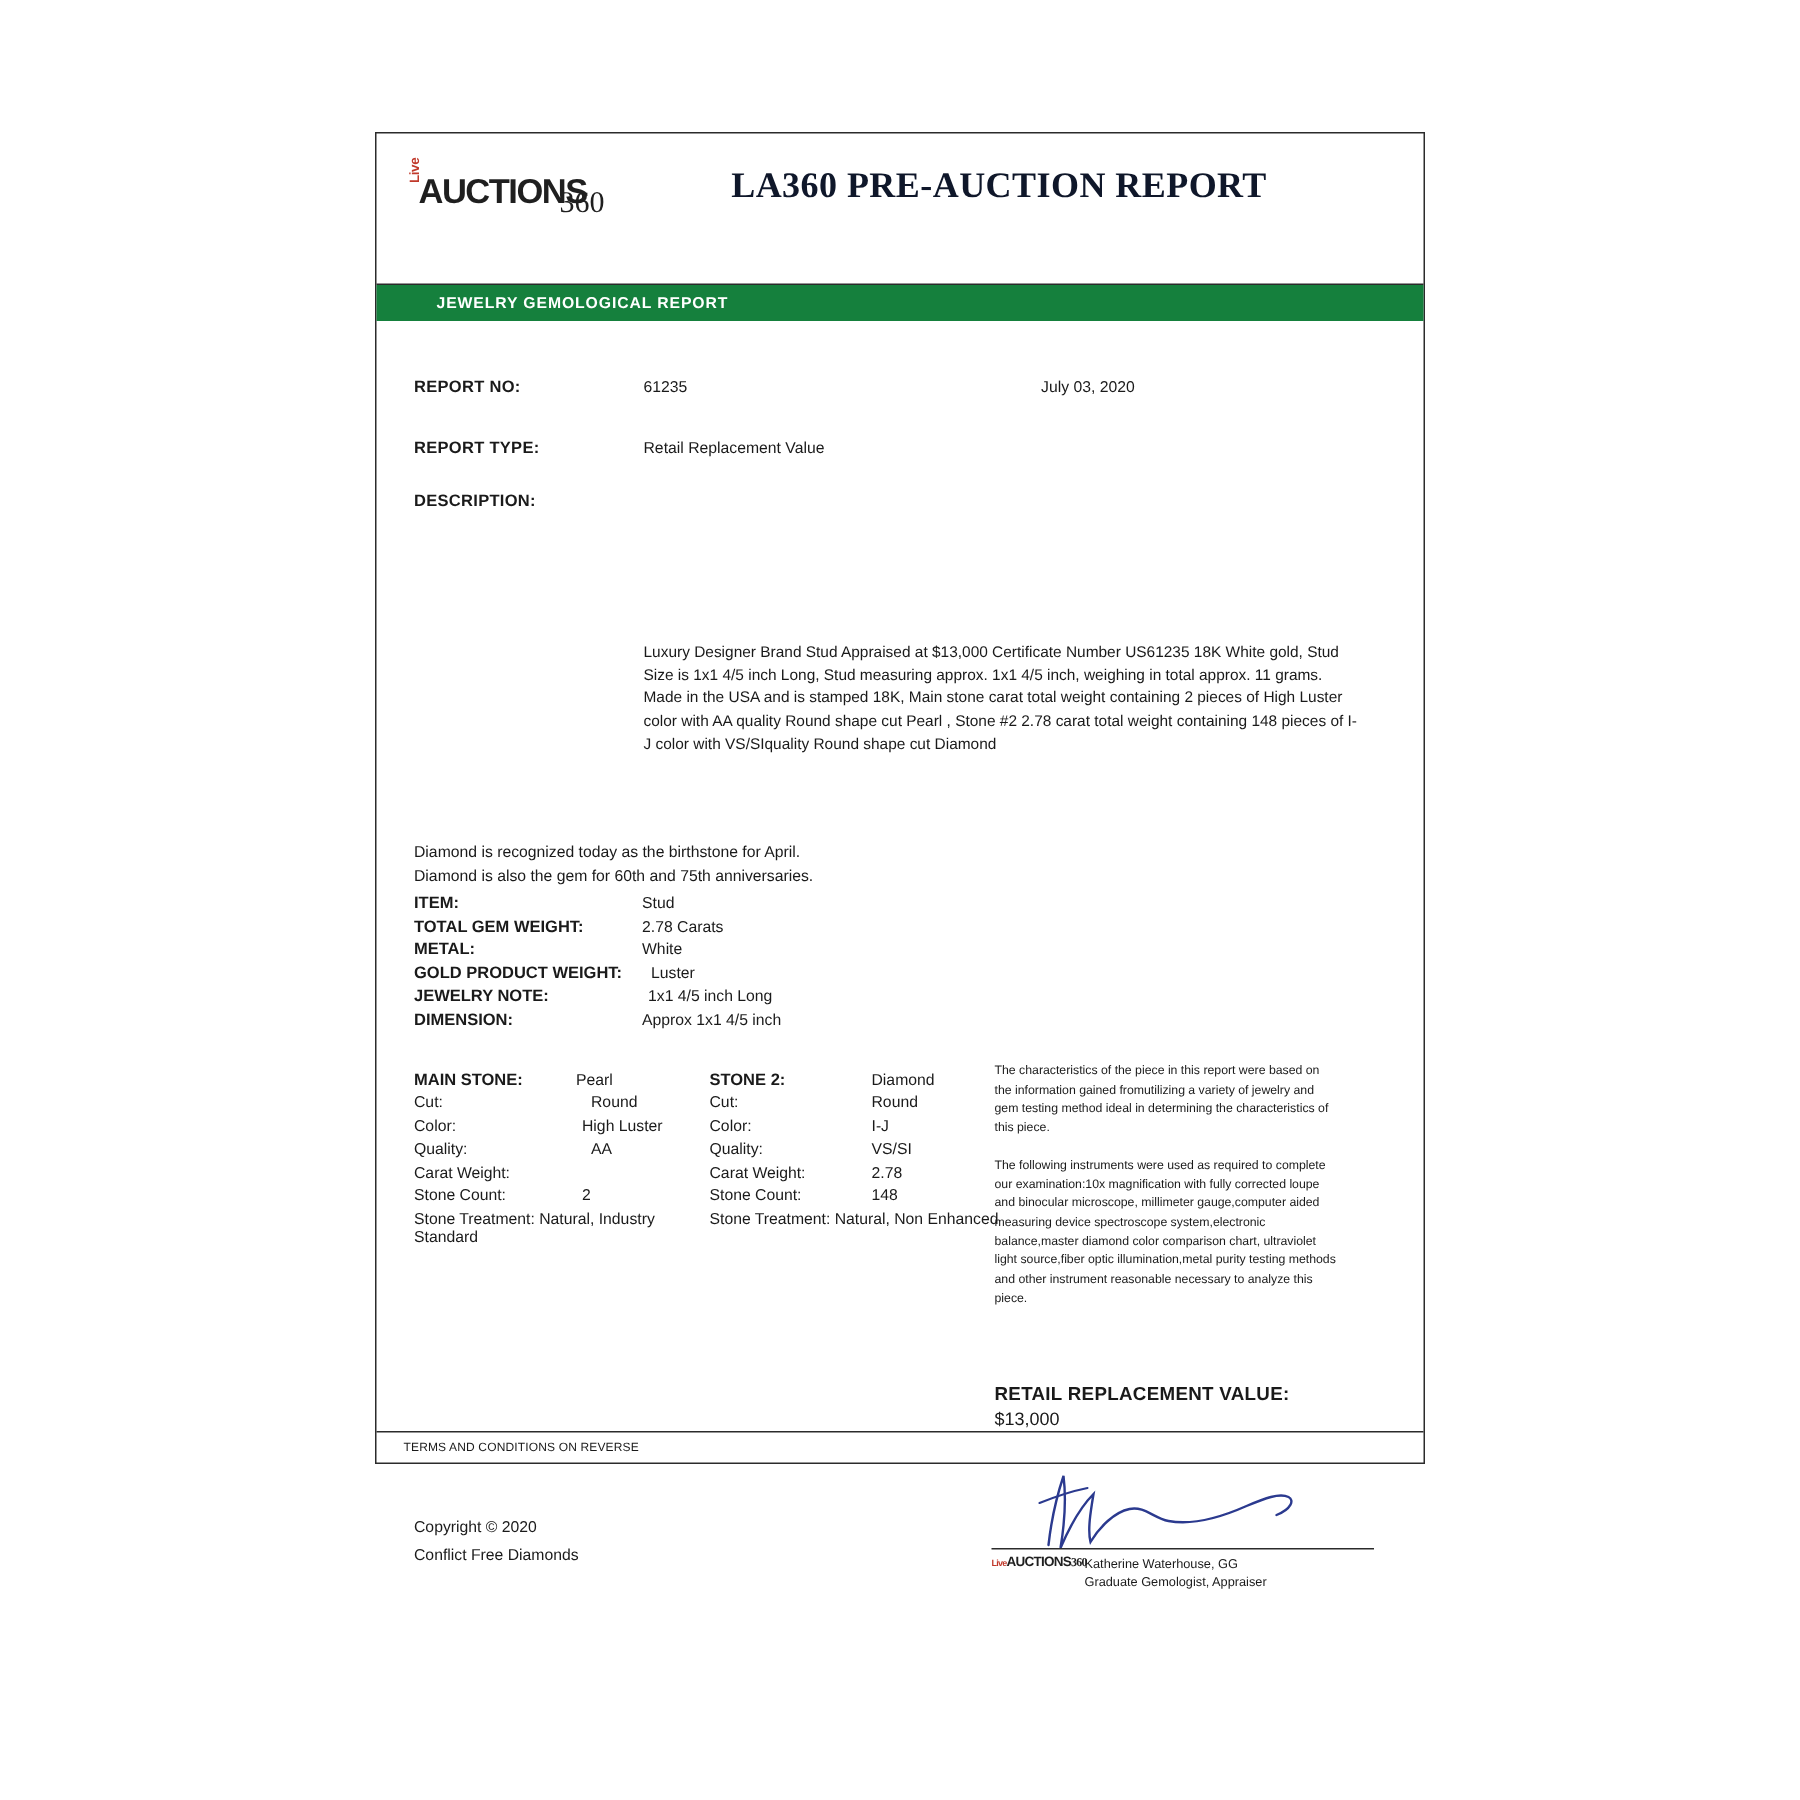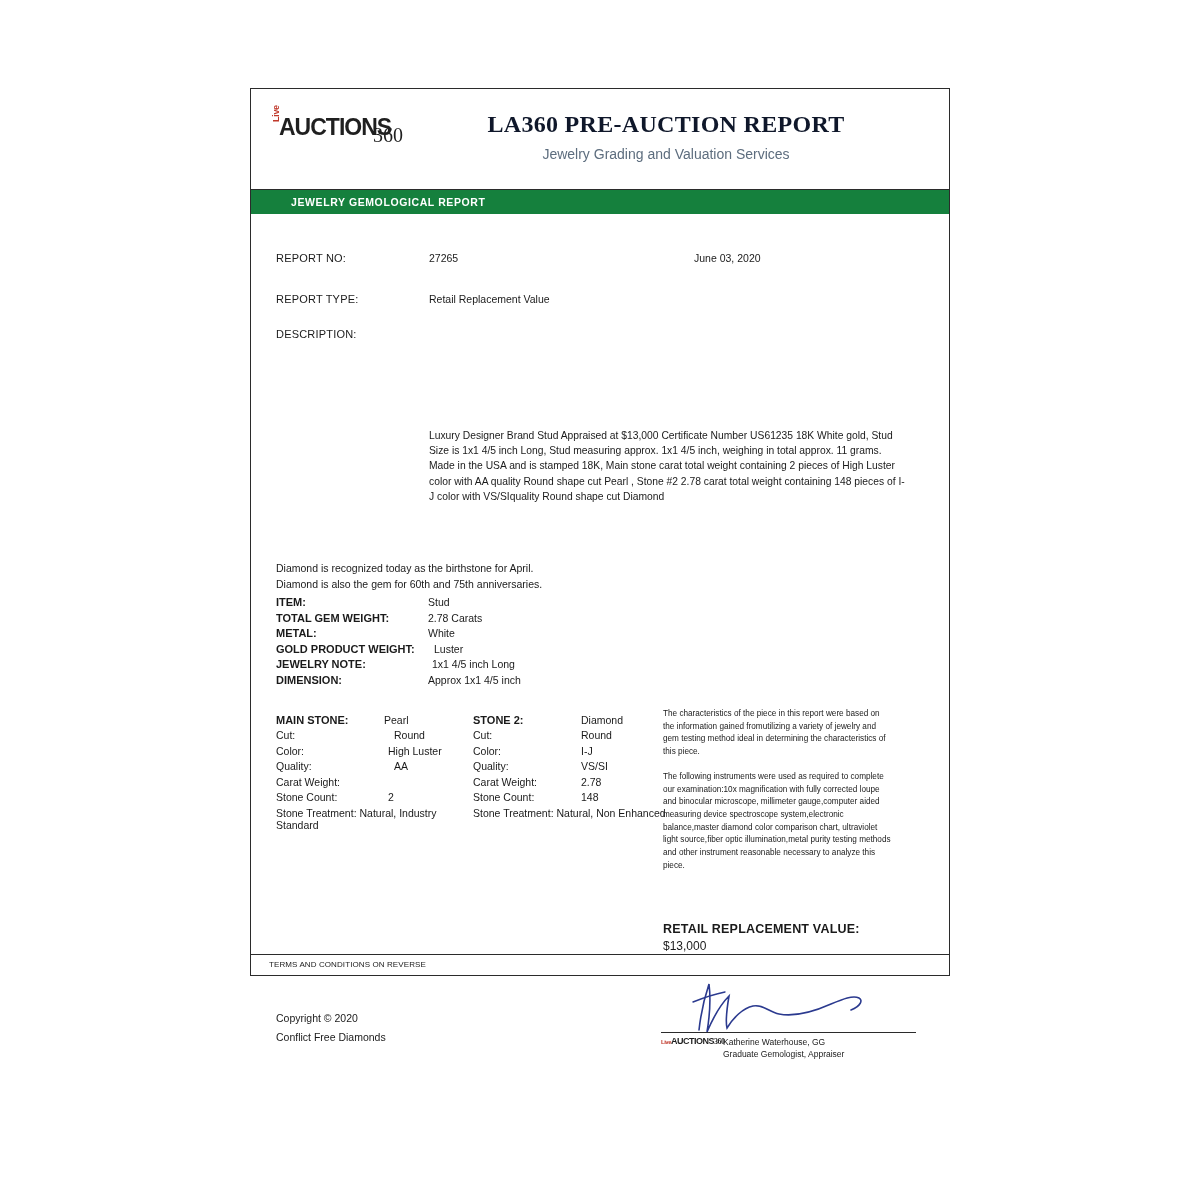--- a/index.html
+++ b/index.html
@@ -108,21 +108,21 @@
     padding: 0;
     height: 761px;
     font-size: 11px;
     color: #1a1a1a;
   }
   .row {
     position: absolute;
     font-size: 11px;
   }
   .lbl {
-    font-weight: normal;
+    font-weight: bold;
     font-size: 11px;
     letter-spacing: 0.2px;
     text-align: center;
   }
   .val {
     font-size: 10.5px;
   }
   .desc {
     position: absolute;
     left: 178px;
@@ -288,38 +288,37 @@
   <div class="doc">
 
     <div class="header">
       <div class="logo">
         <span class="logo-live">Live</span>
         <span class="logo-auctions">AUCTIONS</span>
         <span class="logo-360">360</span>
       </div>
       <div class="title-wrap">
         <div class="title-main">LA360 PRE-AUCTION REPORT</div>
-        <div class="title-sub">Jewelry Grading and Valuation Services</div>
       </div>
     </div>
 
     <div class="band">
       <span>JEWELRY GEMOLOGICAL REPORT</span>
     </div>
 
     <div class="body">
 
       <div class="row" style="left:25px; top:38px;">
         <span class="lbl">REPORT NO:</span>
       </div>
       <div class="row" style="left:178px; top:38px;">
-        <span class="val">27265</span>
+        <span class="val">61235</span>
       </div>
       <div class="row" style="left:443px; top:38px;">
-        <span class="val">June 03, 2020</span>
+        <span class="val">July 03, 2020</span>
       </div>
 
       <div class="row" style="left:25px; top:79px;">
         <span class="lbl">REPORT TYPE:</span>
       </div>
       <div class="row" style="left:178px; top:79px;">
         <span class="val">Retail Replacement Value</span>
       </div>
 
       <div class="row" style="left:25px; top:114px;">

